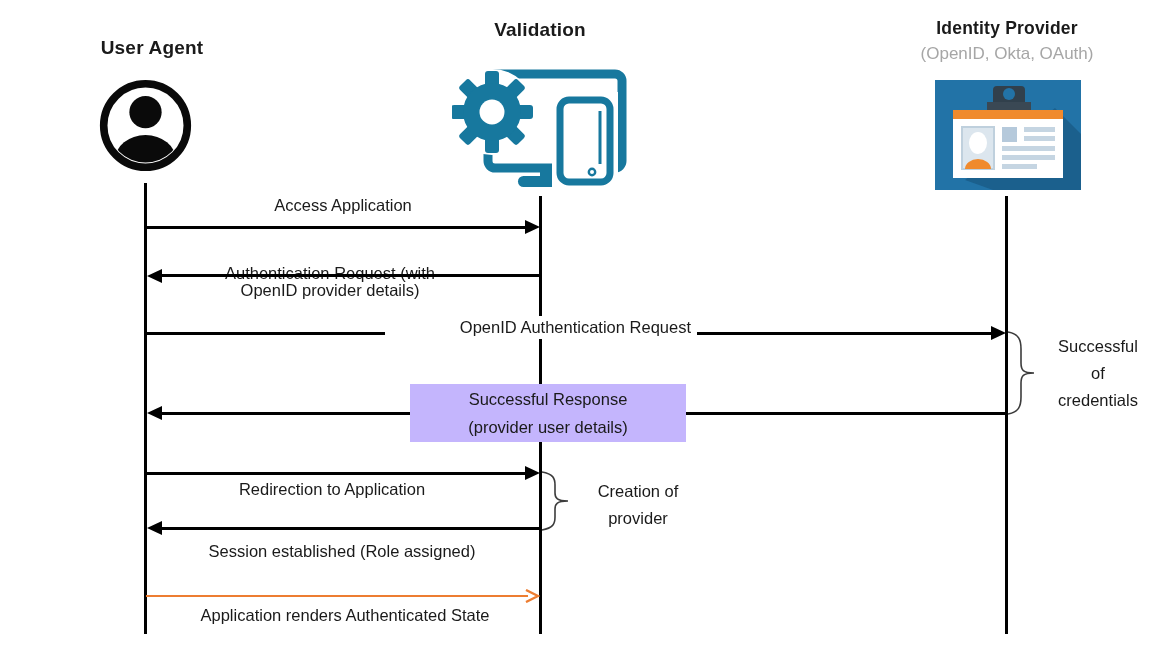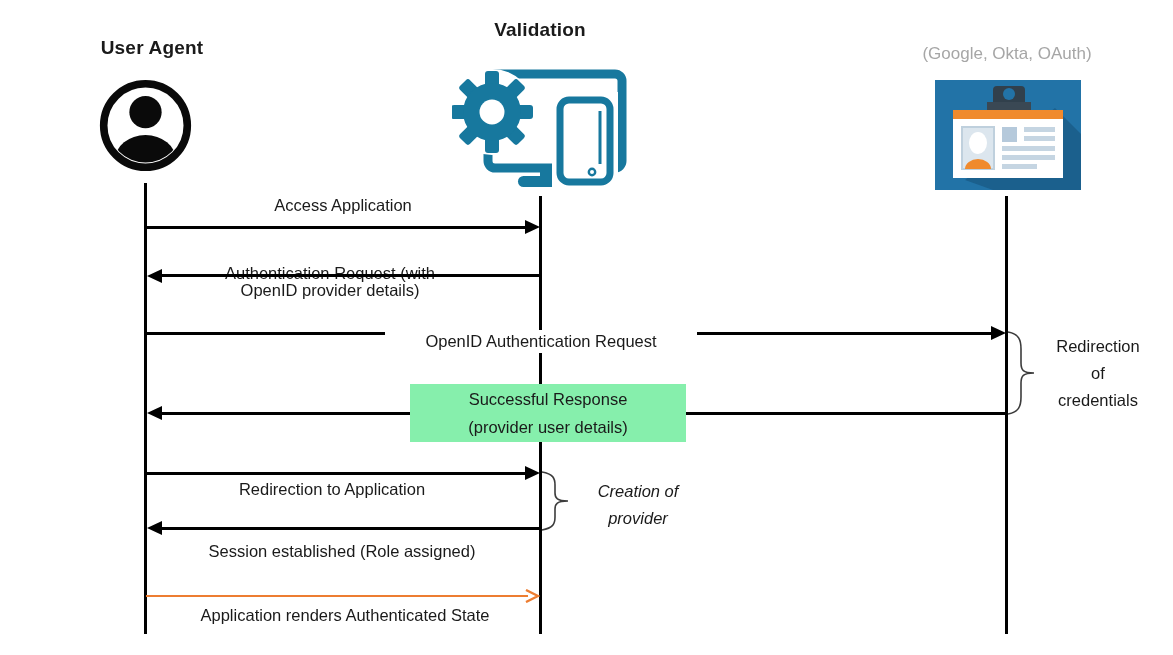--- a/index.html
+++ b/index.html
@@ -21,21 +21,22 @@
 </style>
 </head>
 <body>
 
 <div id="stage">
 
   <div class="abs actor-title" style="left:52px;top:37px;width:200px;text-align:center;">User Agent</div>
 
   <div class="abs actor-title" style="left:440px;top:19px;width:200px;">Validation</div>
 
-  <div class="abs actor-sub" style="left:887px;top:44px;width:240px;">(Google, Okta, OAuth)</div>
+  <div class="abs actor-title" style="left:907px;top:18px;width:200px;font-size:17.5px;">Identity Provider</div>
+  <div class="abs actor-sub" style="left:887px;top:44px;width:240px;">(OpenID, Okta, OAuth)</div>
 
   <div class="abs" style="left:98px;top:78px;">
     <svg width="95" height="95" viewBox="0 0 100 100">
       <defs>
           <clipPath id="uclip">
             <circle cx="50" cy="50" r="39"></circle>
           </clipPath>
         </defs>
       <circle cx="50" cy="50" r="44" fill="#ffffff" stroke="#0a0a0a" stroke-width="8"></circle>
       <circle cx="50" cy="36" r="17" fill="#0a0a0a"></circle>
@@ -106,50 +107,50 @@
   <div class="mline" style="left:146px;top:226px;width:382px;"></div>
   <div class="head-right" style="left:525px;top:220px;"></div>
 
   <div class="mlabel" style="left:180px;top:263px;width:300px;">Authentication Request (with</div>
   <div class="mline" style="left:159px;top:274px;width:383px;"></div>
   <div class="head-left" style="left:147px;top:269px;"></div>
   <div class="mlabel" style="left:180px;top:280px;width:300px;">OpenID provider details)</div>
 
   <div class="mline" style="left:146px;top:332px;width:848px;"></div>
   <div class="head-right" style="left:991px;top:326px;"></div>
-  <div class="mlabel onlabel" style="left:385px;top:330px;width:300px;">OpenID Authentication Request</div>
+  <div class="mlabel onlabel" style="left:385px;top:316px;width:300px;text-align:right;">OpenID Authentication Request</div>
 
   <div class="mline" style="left:159px;top:412px;width:848px;"></div>
   <div class="head-left" style="left:147px;top:406px;"></div>
-  <div class="abs onlabel" style="left:410px;top:384px;width:264px;font-size:16.5px;text-align:center;line-height:28px;background:#86efac;">
+  <div class="abs onlabel" style="left:410px;top:384px;width:264px;font-size:16.5px;text-align:center;line-height:28px;background:#c4b5fd;">
     <div>Successful Response</div>
     <div>(provider user details)</div>
   </div>
 
   <div class="abs" style="left:1007px;top:331px;">
     <svg width="34" height="84" viewBox="0 0 34 84">
       <path d="M1 1 C12 3 14 9 14 18 L14 32 C14 39 16 42 27 42 C16 42 14 45 14 52 L14 66 C14 75 12 81 1 83" fill="none" stroke="#3c3c3c" stroke-width="1.6"></path>
     </svg>
   </div>
   <div class="brace-label" style="left:1042px;top:333px;width:112px;">
-    <div>Redirection</div>
+    <div>Successful</div>
     <div>of</div>
     <div>credentials</div>
   </div>
 
   <div class="mline" style="left:146px;top:472px;width:382px;"></div>
   <div class="head-right" style="left:525px;top:466px;"></div>
   <div class="mlabel" style="left:182px;top:479px;width:300px;">Redirection to Application</div>
 
   <div class="abs" style="left:541px;top:471px;">
     <svg width="34" height="60" viewBox="0 0 34 60">
       <path d="M1 1 C12 3 14 7 14 14 L14 22 C14 27 16 30 27 30 C16 30 14 33 14 38 L14 46 C14 53 12 57 1 59" fill="none" stroke="#3c3c3c" stroke-width="1.6"></path>
     </svg>
   </div>
-  <div class="brace-label" style="left:582px;top:478px;width:112px;font-style:italic;">
+  <div class="brace-label" style="left:582px;top:478px;width:112px;">
     <div>Creation of</div>
     <div>provider</div>
   </div>
 
   <div class="mline" style="left:159px;top:527px;width:383px;"></div>
   <div class="head-left" style="left:147px;top:521px;"></div>
   <div class="mlabel" style="left:172px;top:541px;width:340px;">Session established (Role assigned)</div>
 
   <div class="mline orange" style="left:146px;top:595px;width:382px;"></div>
   <div class="abs" style="left:524px;top:589px;">

